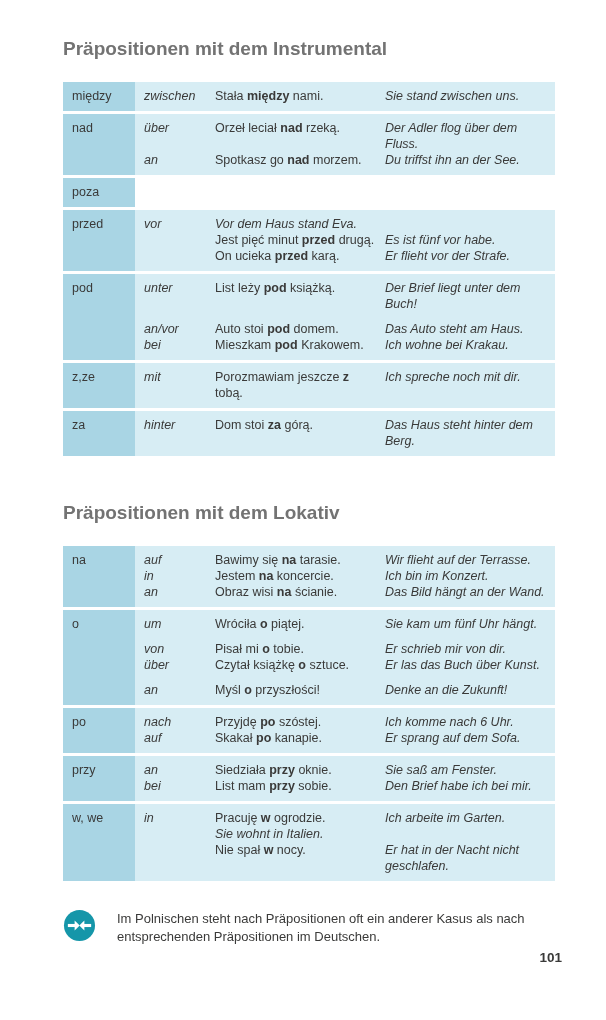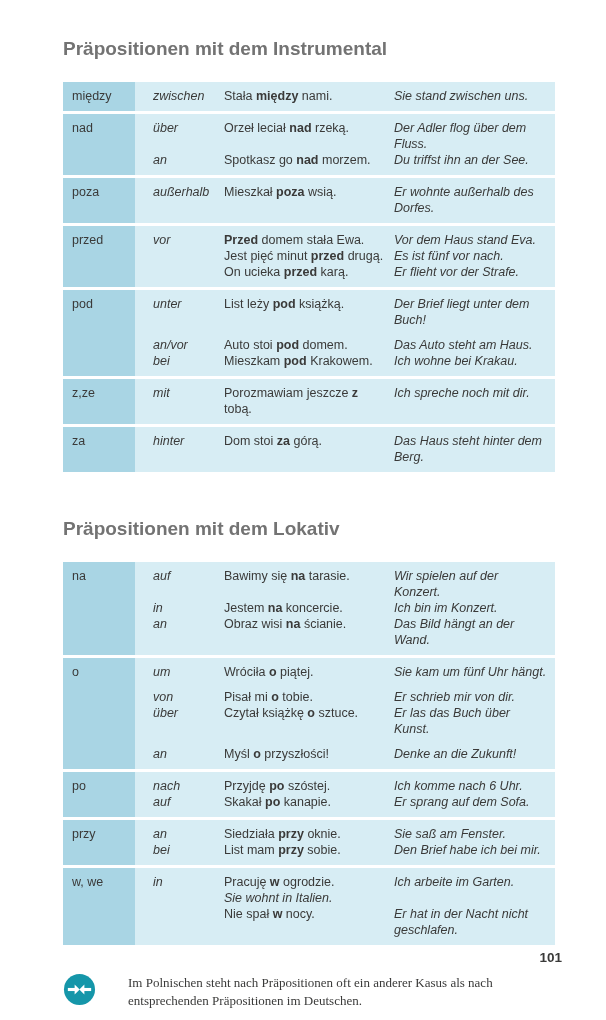--- a/index.html
+++ b/index.html
@@ -30,43 +30,42 @@
     background: #a9d5e4;
     padding: 6px 4px 7px 9px;
     font-size: 12.5px; line-height: 16px;
   }
   .row-body {
     flex: 1;
     background: #d7edf4;
     padding: 6px 0 7px 0;
     display: flex; flex-direction: column; gap: 9px;
   }
-  .line { display: flex; font-size: 12.5px; line-height: 16px; margin-left: 9px; }
+  .line { display: flex; font-size: 12.5px; line-height: 16px; }
   .cell-de {
     width: 80px; flex-shrink: 0;
     font-style: italic;
     padding-left: 9px;
   }
   .cell-example {
     width: 170px; flex-shrink: 0;
     padding-right: 5px;
   }
   .cell-example b { font-weight: 700; }
   .cell-translation {
     flex: 1;
     font-style: italic;
     padding-right: 8px;
   }
 
   .note {
     margin-top: 28px;
     display: flex;
     align-items: flex-start;
-    gap: 32px;
-    font-family: Liberation Serif, serif;
+    gap: 21px;
   }
   .note-icon { flex-shrink: 0; width: 33px; height: 33px; display: block; }
   .note-text {
     font-size: 13px;
     line-height: 18px;
     padding-top: 1px;
     max-width: 440px;
   }
 
   .page-number {
@@ -110,43 +109,33 @@
               <div class="line">
                 <div class="cell-de">an</div>
                 <div class="cell-example">Spotkasz go <b>nad</b> morzem.</div>
                 <div class="cell-translation">Du triffst ihn an der See.</div>
               </div>
             </div>
           </div>
         </div>
         <div class="row">
           <div class="cell-key">poza</div>
-          <div class="row-body">
-            <div class="group">
-              <div class="line">
-                <div class="cell-de">außerhalb</div>
-                <div class="cell-example">Mieszkał <b>poza</b> wsią.</div>
-                <div class="cell-translation">Er wohnte außerhalb des Dorfes.</div>
-              </div>
-            </div>
-          </div>
         </div>
         <div class="row">
           <div class="cell-key">przed</div>
           <div class="row-body">
             <div class="group">
               <div class="line">
                 <div class="cell-de">vor</div>
-                <div class="cell-example"><b>Przed</b> domem stała Ewa.</div>
                 <div class="cell-translation">Vor dem Haus stand Eva.</div>
               </div>
               <div class="line">
                 <div class="cell-de"></div>
                 <div class="cell-example">Jest pięć minut <b>przed</b> drugą.</div>
-                <div class="cell-translation">Es ist fünf vor nach.</div>
+                <div class="cell-translation">Es ist fünf vor habe.</div>
               </div>
               <div class="line">
                 <div class="cell-de"></div>
                 <div class="cell-example">On ucieka <b>przed</b> karą.</div>
                 <div class="cell-translation">Er flieht vor der Strafe.</div>
               </div>
             </div>
           </div>
         </div>
         <div class="row">
@@ -203,21 +192,21 @@
   <section class="section">
     <h1 class="section-title">Präpositionen mit dem Lokativ</h1>
     <div class="table">
         <div class="row">
           <div class="cell-key">na</div>
           <div class="row-body">
             <div class="group">
               <div class="line">
                 <div class="cell-de">auf</div>
                 <div class="cell-example">Bawimy się <b>na</b> tarasie.</div>
-                <div class="cell-translation">Wir spielen auf der Konzert.</div>
+                <div class="cell-translation">Wir flieht auf der Terrasse.</div>
               </div>
               <div class="line">
                 <div class="cell-de">in</div>
                 <div class="cell-example">Jestem <b>na</b> koncercie.</div>
                 <div class="cell-translation">Ich bin im Konzert.</div>
               </div>
               <div class="line">
                 <div class="cell-de">an</div>
                 <div class="cell-example">Obraz wisi <b>na</b> ścianie.</div>
                 <div class="cell-translation">Das Bild hängt an der Wand.</div>

